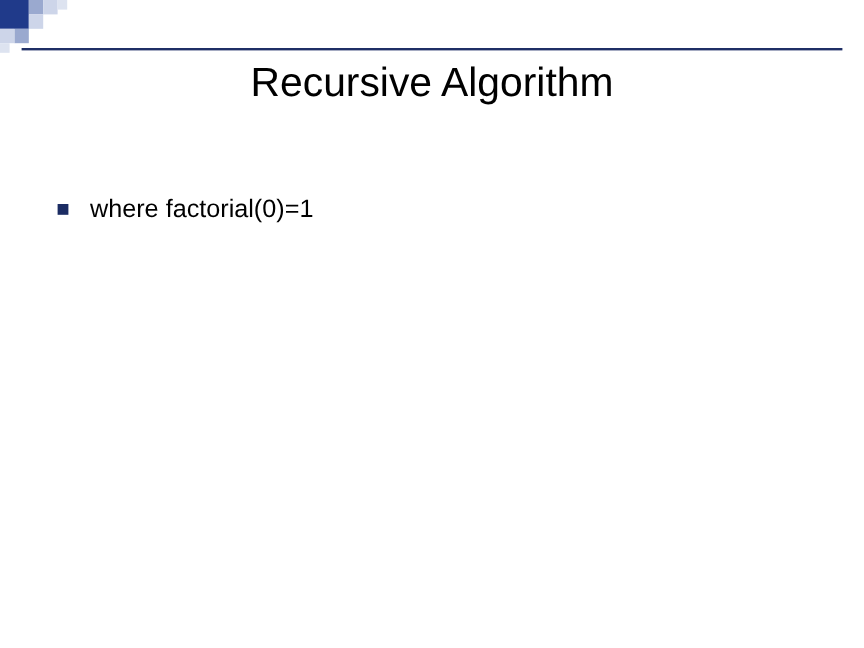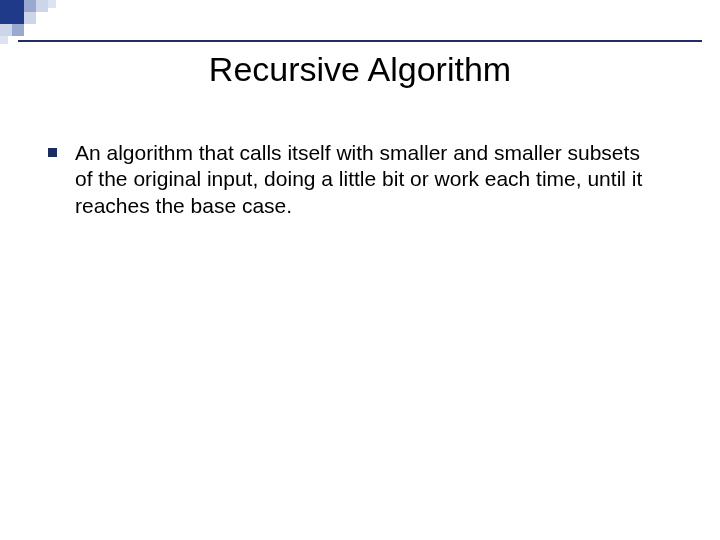--- a/index.html
+++ b/index.html
@@ -100,21 +100,21 @@
     <div class="sq sq7"></div>
     <div class="sq sq8"></div>
   </div>
 
   <div class="rule"></div>
 
   <div class="title">Recursive Algorithm</div>
 
   <div class="body">
 
-    <div class="item">
-      <div class="bullet"></div>
-      <div class="text">An algorithm that calls itself with smaller and smaller subsets of the original input, doing a little bit or work each time, until it reaches the base case.</div>
-    </div>
 
 
+    <div class="item gap">
+      <div class="bullet"></div>
+      <div class="text">where factorial(0)=1</div>
+    </div>
 
   </div>
 </div>
 
 </body></html>

